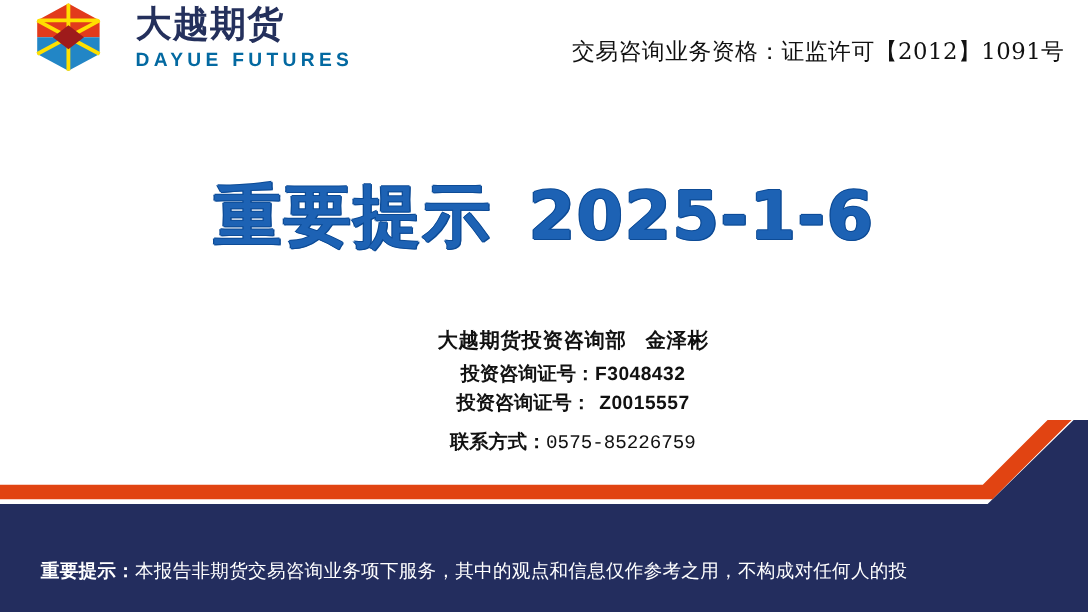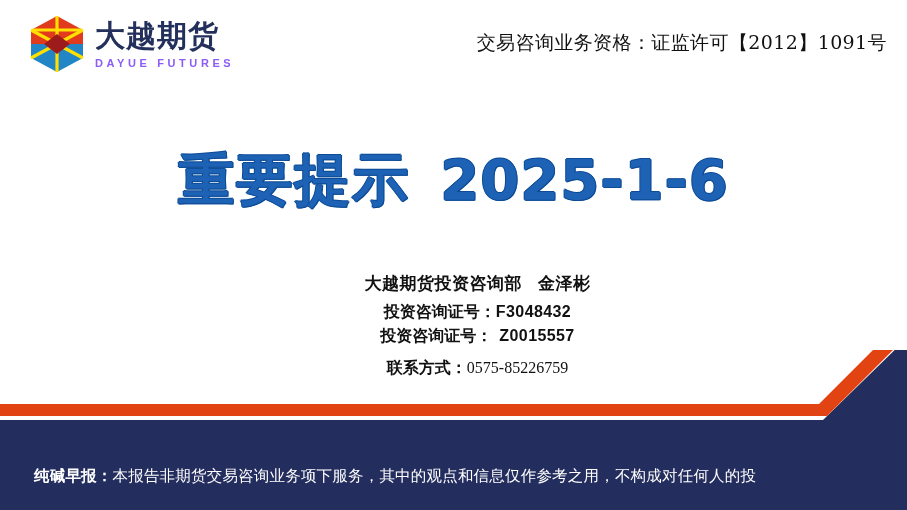--- a/index.html
+++ b/index.html
@@ -19,24 +19,24 @@
   #slide {
     position: absolute;
     inset: 0;
     background: #ffffff;
   }
 
   
   #logo-block {
     position: absolute;
     left: 28px;
-    top: 14px;
+    top: 1px;
     display: flex;
     align-items: center;
-    gap: 9px;
+    gap: 27px;
   }
   #logo-mark {
     width: 58px;
     height: 60px;
     display: block;
   }
   #logo-wordmark {
     display: flex;
     flex-direction: column;
     justify-content: center;
@@ -46,23 +46,23 @@
   #logo-cn {
     font-family: "DejaVu Sans", sans-serif;
     font-size: 30px;
     font-weight: 700;
     color: #24305c;
     letter-spacing: 1px;
     white-space: nowrap;
   }
   #logo-en {
     font-family: "Liberation Sans", sans-serif;
-    font-size: 11px;
-    font-weight: 700;
-    color: #8b5cf6;
+    font-size: 16px;
+    font-weight: 700;
+    color: #0369a1;
     letter-spacing: 3.6px;
     margin-top: 7px;
     white-space: nowrap;
   }
 
   #qualification {
     position: absolute;
     right: 20px;
     top: 30px;
     font-family: "DejaVu Serif", "Liberation Serif", serif;
@@ -127,21 +127,21 @@
     letter-spacing: 0.4px;
   }
   .cred-line .cred-pad { display: inline-block; width: 7px; }
   #contact-line {
     font-size: 16px;
     font-weight: 700;
     margin-top: 11px;
     white-space: nowrap;
   }
   #contact-line .contact-value {
-    font-family: Liberation Serif, serif;
+    font-family: Liberation Mono, monospace;
     font-weight: 400;
   }
 
   
   #bottom-deco {
     position: absolute;
     left: 0;
     bottom: 0;
     width: 907px;
     height: 160px;
@@ -223,17 +223,17 @@
     <svg viewBox="0 0 907 160" preserveAspectRatio="none">
 
       <path d="M0,70 L823,70 L907,-12 L907,160 L0,160 Z" fill="#232d5e"></path>
 
       <path d="M0,54 L819,54 L907,-34 L907,-14 L827,66 L0,66 Z" fill="#e14412"></path>
     </svg>
   </div>
 
   <div id="disclaimer">
     <div>
-      <span class="dk-label">纯碱早报：</span><span>本报告非期货交易咨询业务项下服务，其中的观点和信息仅作参考之用，不构成对任何人的投</span>
+      <span class="dk-label">重要提示：</span><span>本报告非期货交易咨询业务项下服务，其中的观点和信息仅作参考之用，不构成对任何人的投</span>
     </div>
   </div>
 
 </div>
 
 </body></html>

